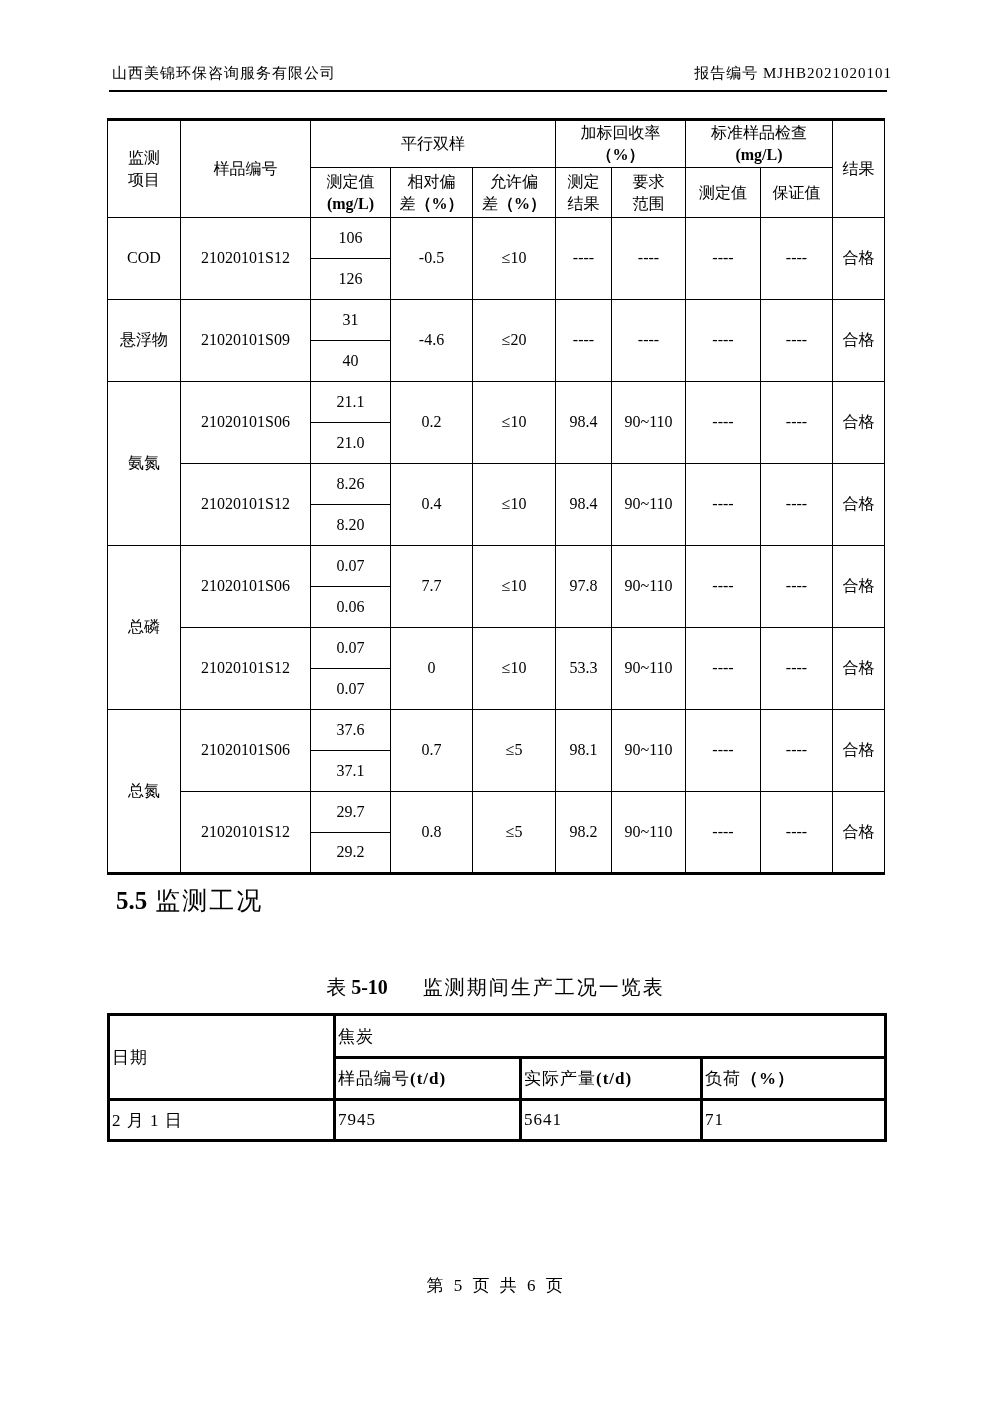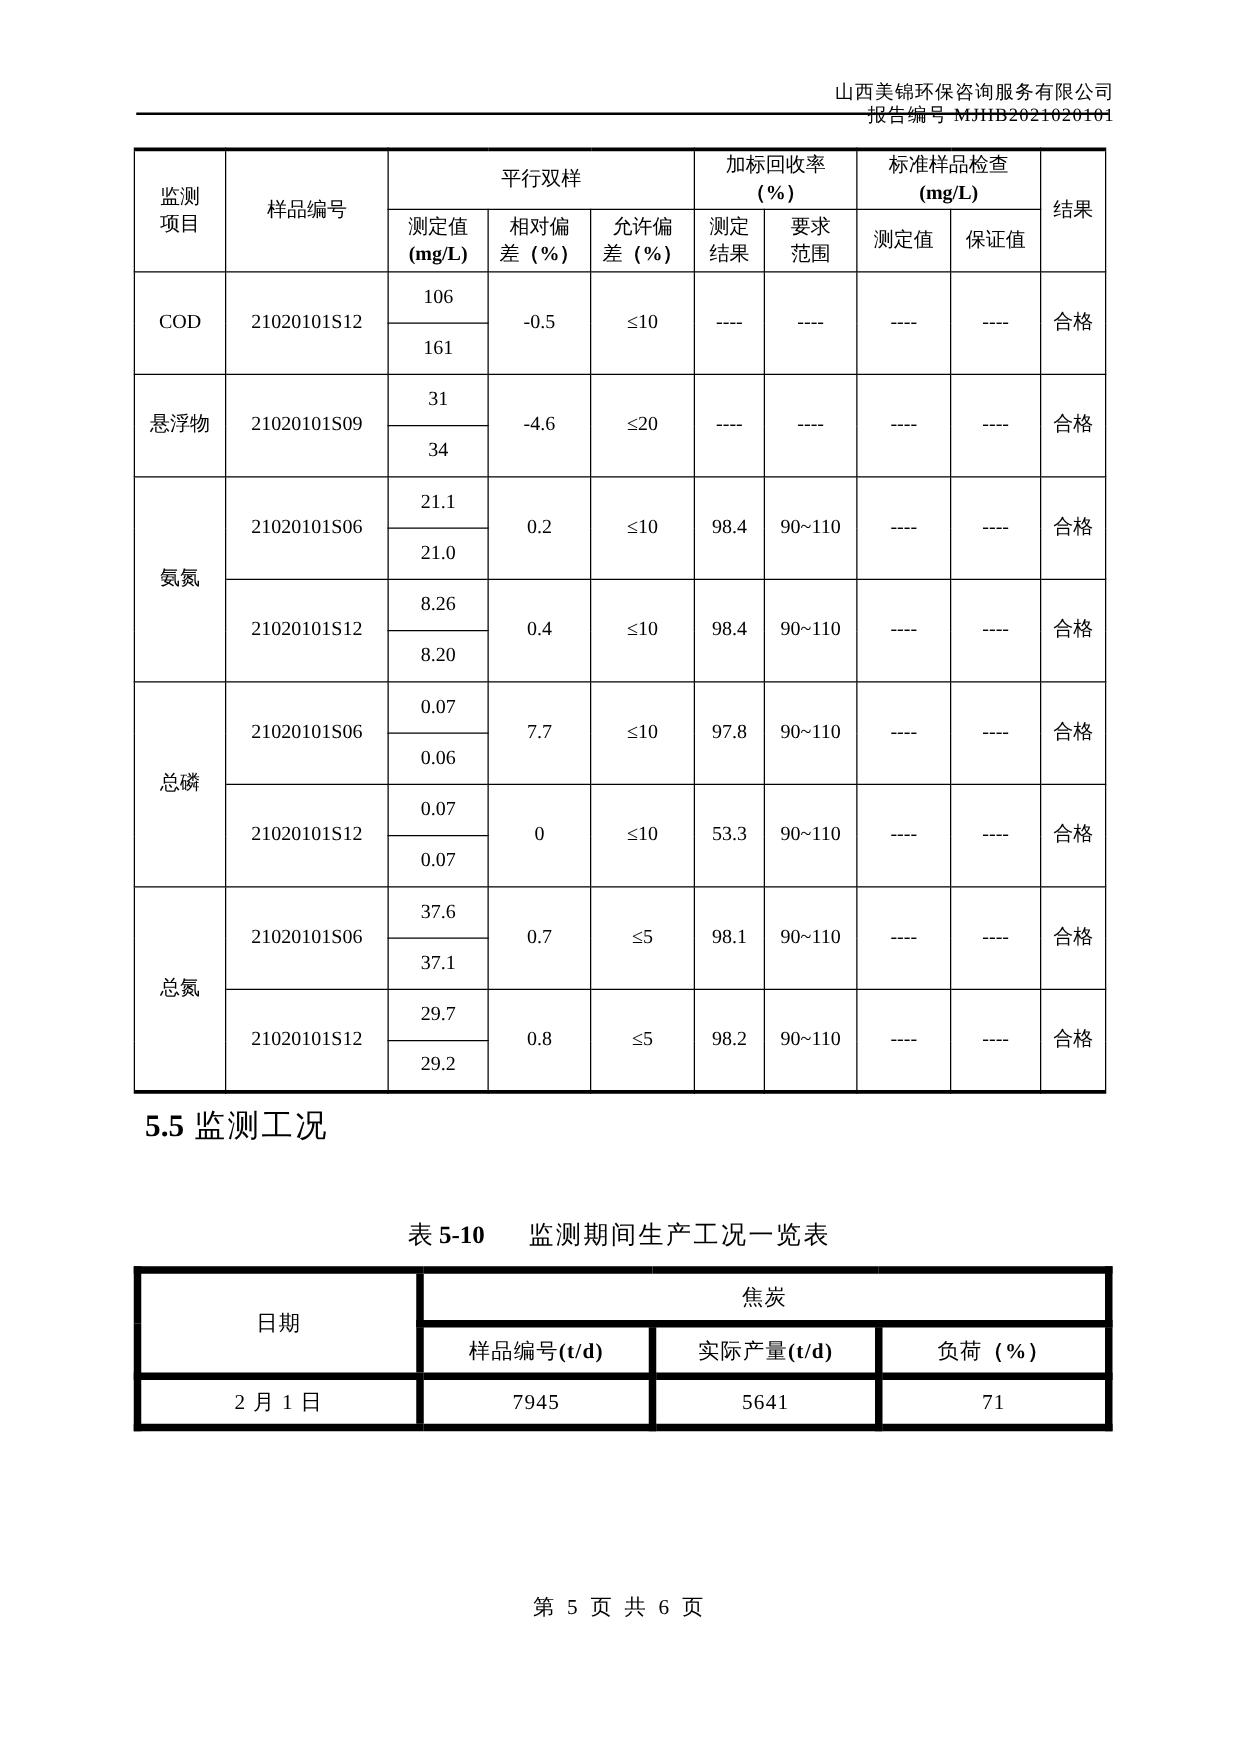--- a/index.html
+++ b/index.html
@@ -8,21 +8,21 @@
     width:992px; height:1403px; position:relative;
     font-family:"Liberation Serif","DejaVu Serif",serif;
     color:#000;
   }
   .page { position:absolute; inset:0; background:#fff; }
 
   
   .doc-header {
     position:absolute; left:112px; width:780px; top:64px;
     display:flex; justify-content:space-between; align-items:flex-end;
-    font-size:15px; letter-spacing:1px;flex-direction:column;
+    font-size:15px; letter-spacing:1px;
   }
   .header-rule {
     position:absolute; left:109px; width:778px; top:90px;
     border:none; border-top:2.5px solid #000; height:0;
   }
 
   
   table { border-collapse:collapse; table-layout:fixed; }
   .qc-table {
     position:absolute; left:107px; top:118px; width:777px;
@@ -54,21 +54,21 @@
     text-align:center; font-size:20px;
   }
   .table-caption .cap-title { margin-left:35px; letter-spacing:2px; }
 
   
   .prod-table {
     position:absolute; left:107px; top:1013px; width:777px;
     border-top:3px solid #000; border-bottom:3px solid #000;
   }
   .prod-table td {
-    border:6px solid #000000; text-align:center; vertical-align:middle;
+    border:3px solid #000000; vertical-align:middle;
     font-size:17px; padding:0 2px; letter-spacing:1px;
   }
   .prod-table td.date-col { border-right:3px solid #000; }
   .prod-table tr.p1 { height:43px; }
   .prod-table tr.p2 { height:42px; }
   .prod-table tr.p3 { height:41px; }
 
   
   .page-footer {
     position:absolute; left:0; width:992px; top:1274px;
@@ -131,37 +131,37 @@
         <td>106</td>
         <td rowspan="2">-0.5</td>
         <td rowspan="2">≤10</td>
         <td rowspan="2">----</td>
         <td rowspan="2">----</td>
         <td rowspan="2">----</td>
         <td rowspan="2">----</td>
         <td rowspan="2">合格</td>
       </tr>
       <tr>
-        <td>161</td>
+        <td>126</td>
       </tr>
 
       <tr>
         <td rowspan="2">悬浮物</td>
         <td rowspan="2">21020101S09</td>
         <td>31</td>
         <td rowspan="2">-4.6</td>
         <td rowspan="2">≤20</td>
         <td rowspan="2">----</td>
         <td rowspan="2">----</td>
         <td rowspan="2">----</td>
         <td rowspan="2">----</td>
         <td rowspan="2">合格</td>
       </tr>
       <tr>
-        <td>34</td>
+        <td>40</td>
       </tr>
 
       <tr>
         <td rowspan="4">氨氮</td>
         <td rowspan="2">21020101S06</td>
         <td>21.1</td>
         <td rowspan="2">0.2</td>
         <td rowspan="2">≤10</td>
         <td rowspan="2">98.4</td>
         <td rowspan="2">90~110</td>

